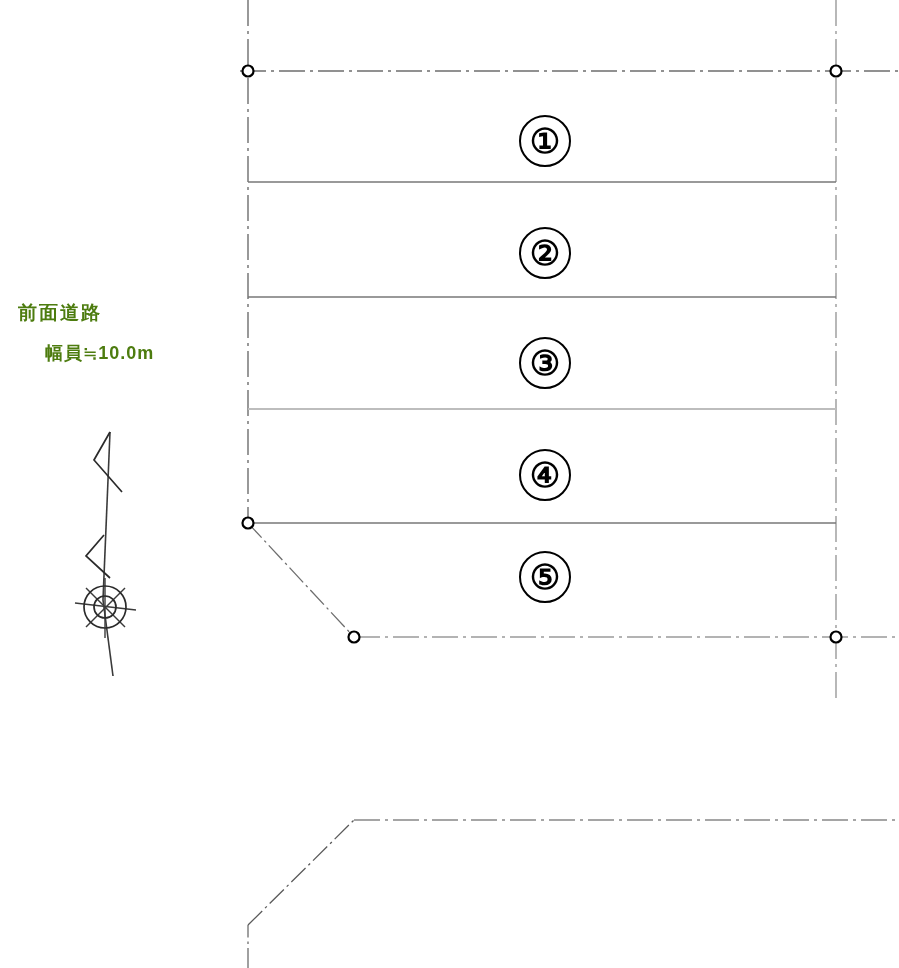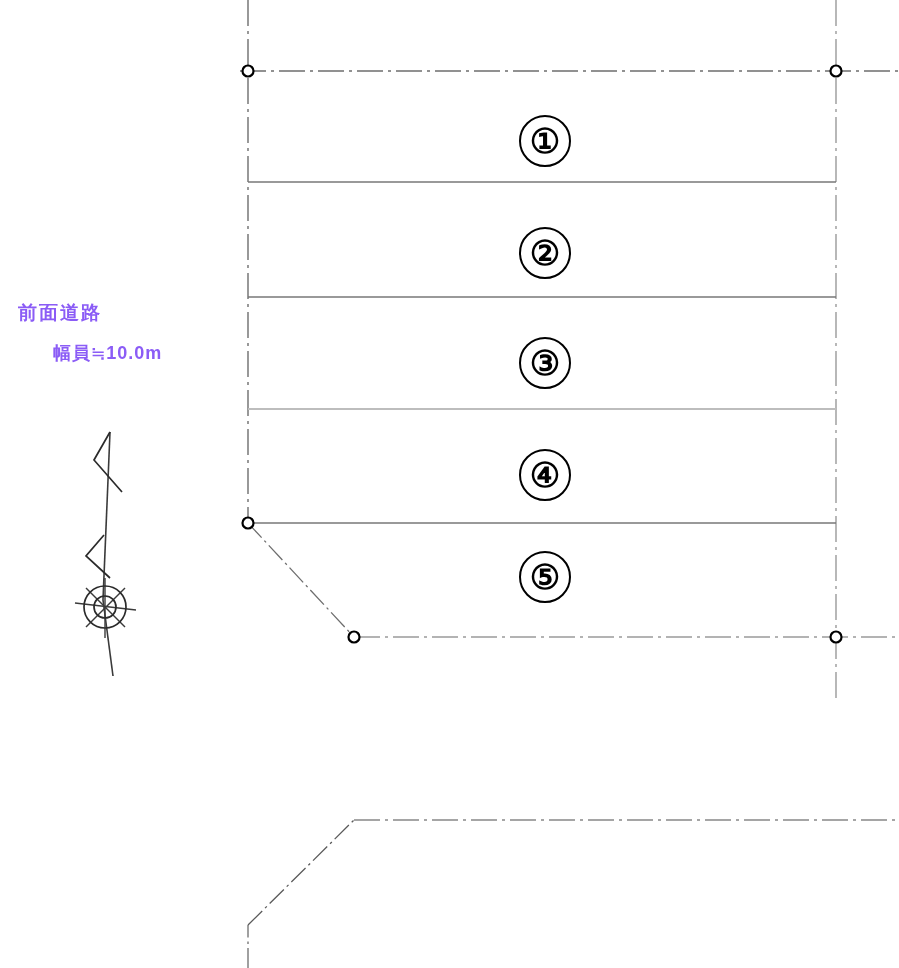--- a/index.html
+++ b/index.html
@@ -30,37 +30,36 @@
   .label-layer {
     position: absolute;
     top: 0;
     left: 0;
     width: 899px;
     height: 968px;
     pointer-events: none;
   }
   .road-label {
     position: absolute;
-    color: #8b5cf6;
+    color: #4d7c0f;
     font-family: "Liberation Sans", sans-serif;
     font-weight: bold;
     white-space: nowrap;
     letter-spacing: 2px;
   }
   .road-label-title {
     left: 18px;
     top: 300px;
     font-size: 19px;
   }
   .road-label-width {
     left: 45px;
     top: 341px;
     font-size: 18px;
     letter-spacing: 1px;
-    margin-left: 8px;
   }
   .lot-number {
     position: absolute;
     width: 52px;
     height: 52px;
     margin-left: -26px;
     margin-top: -26px;
     border: 2px solid #000000;
     border-radius: 50%;
     box-sizing: border-box;

